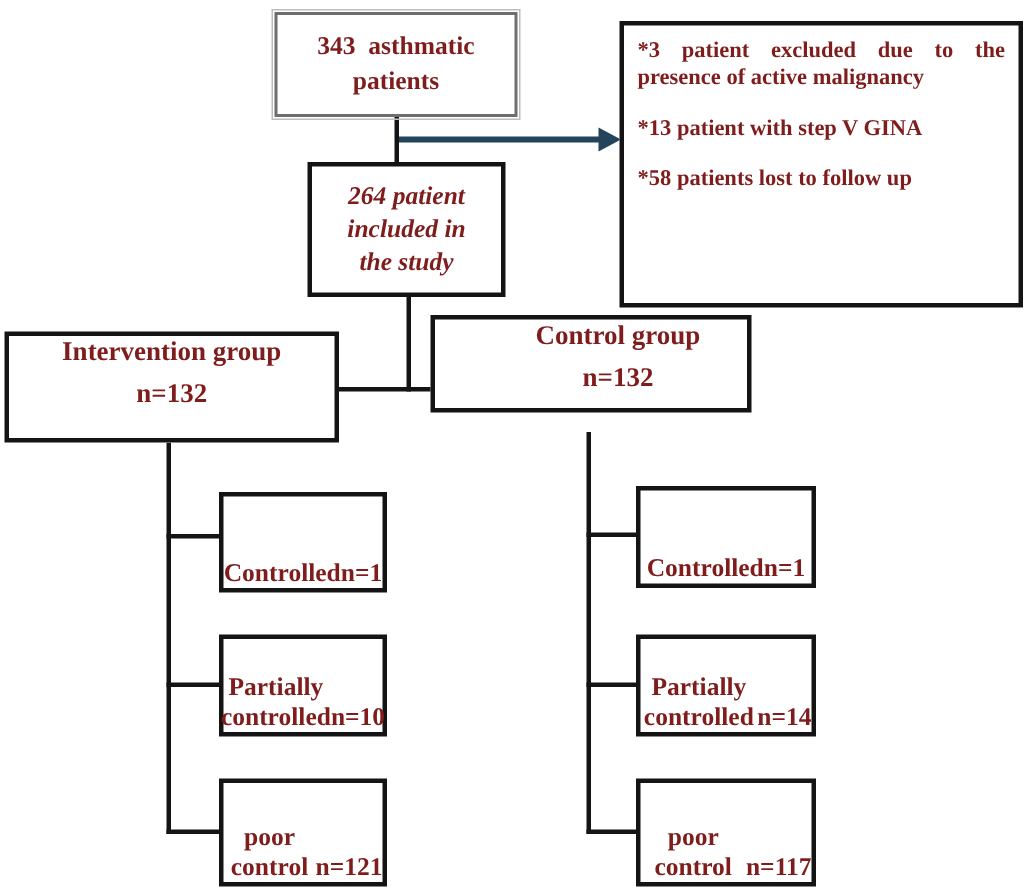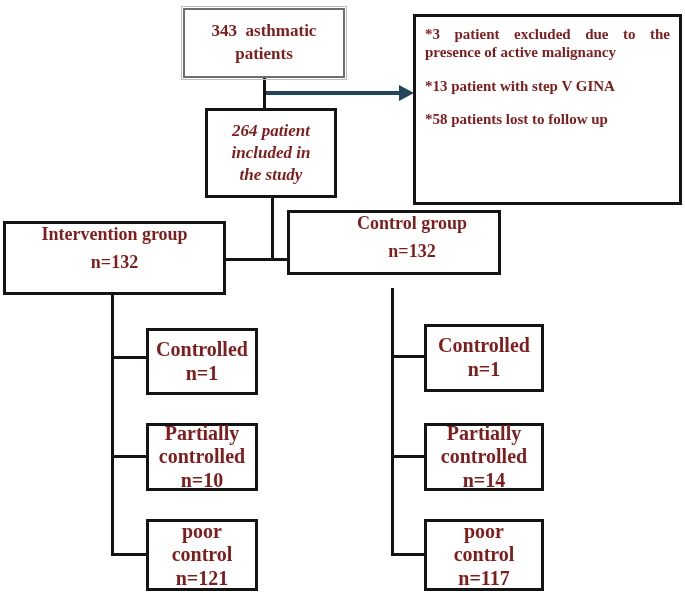--- a/index.html
+++ b/index.html
@@ -52,23 +52,23 @@
   .group-box {
     display: flex; flex-direction: column;
     align-items: center; 
     font-size: 18px; line-height: 1.2;
   }
   .intervention-box { left: 3px; top: 221px; width: 223px; height: 74px; }
   .control-box { left: 287px; top: 210px; width: 214px; height: 65px; padding-left: 36px; }
   .group-box .group-n { margin-top: 6px; }
   
   .outcome-box {
-    display: flex; flex-direction: column;
-    align-items: center; justify-content: center;
-    font-size: 20px; line-height: 1.18;
+    display: flex; flex-direction: row;
+    align-items: flex-end; justify-content: center;
+    font-size: 17px; line-height: 1.18;
   }
   .outcome-box .label { max-width: 92px; }
   .ob-l { left: 146px; width: 112px; }
   .ob-r { left: 424px; width: 120px; }
   .ob-row1-l { top: 328px; height: 67px; }
   .ob-row2-l { top: 423px; height: 68px; }
   .ob-row3-l { top: 519px; height: 72px; }
   .ob-row1-r { top: 324px; height: 68px; }
   .ob-row2-r { top: 423px; height: 68px; }
   .ob-row3-r { top: 519px; height: 72px; }

